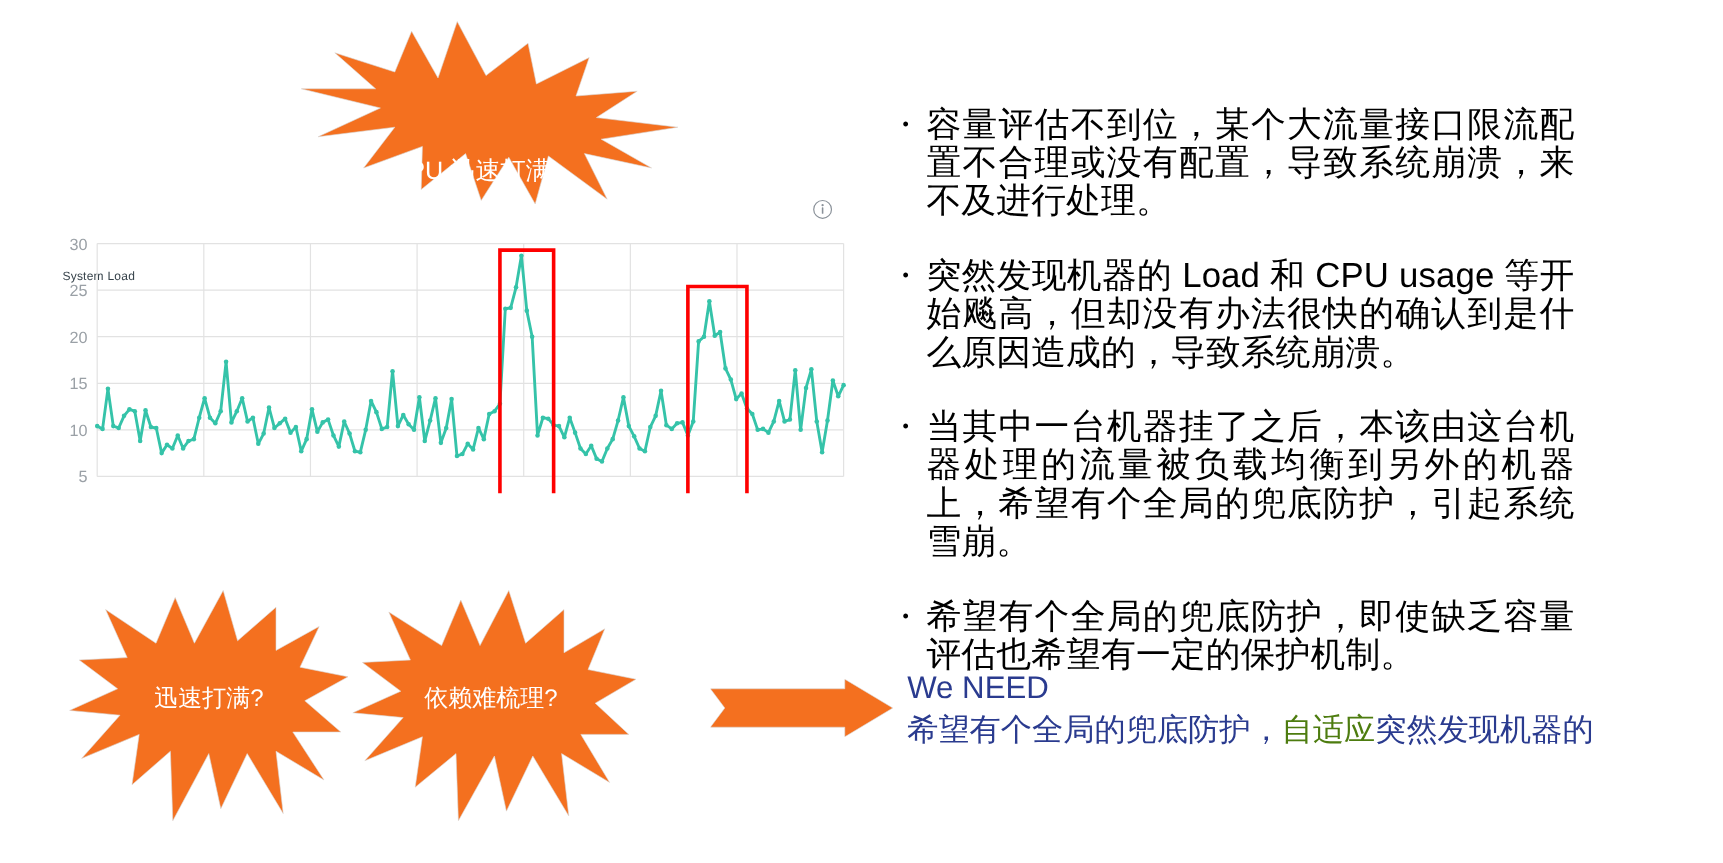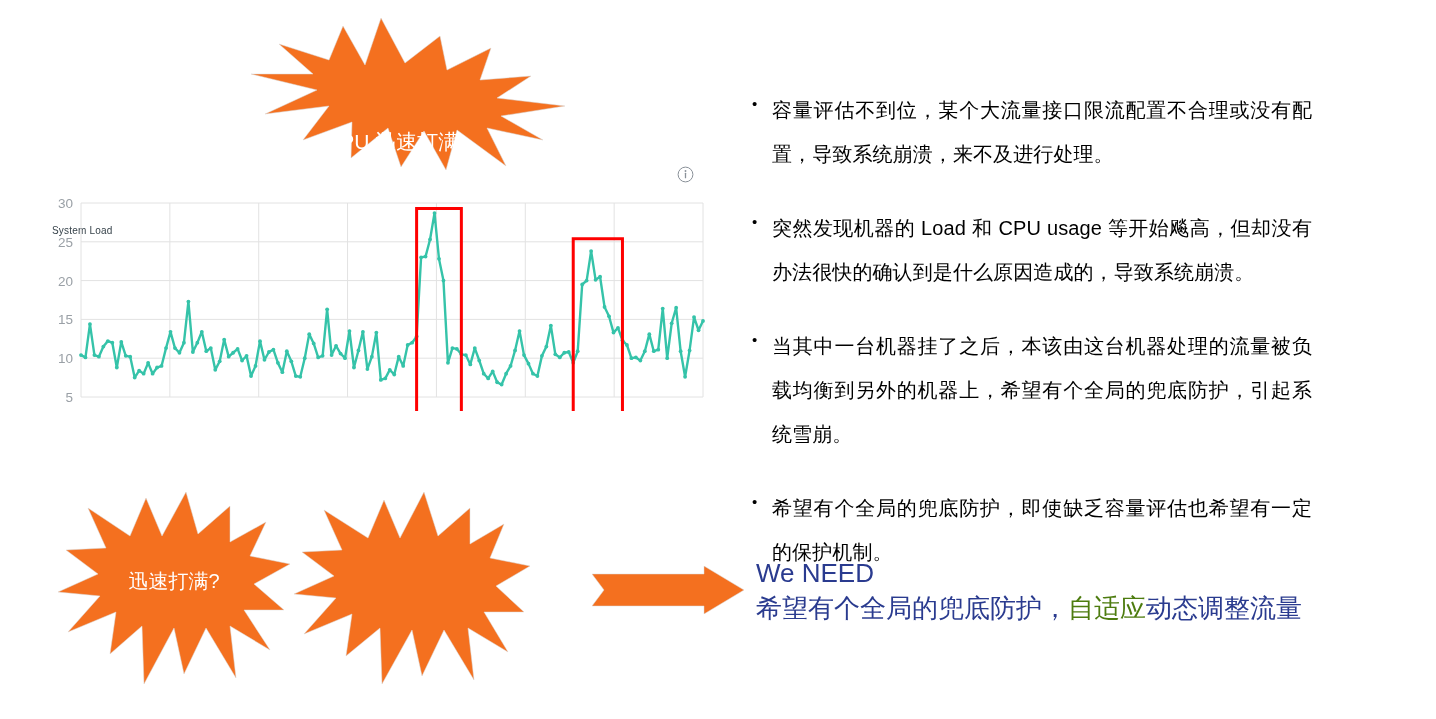--- a/index.html
+++ b/index.html
@@ -40,21 +40,21 @@
   #plot-wrap svg{display:block;}
 
   
   #bullets{position:absolute;left:752px;top:88px;width:560px;}
   .bullet{display:flex;align-items:flex-start;margin-bottom:30px;}
   .bullet-dot{
     width:20px;flex:0 0 20px;color:#000;font-size:15px;line-height:32px;
     text-align:left;
   }
   .bullet-text{
-    flex:1;color:#000;font-size:20px;line-height:44px;
+    flex:1;color:#000;font-size:29px;line-height:32px;
     letter-spacing:.1px;text-align:justify;
   }
 
   
   #big-arrow{position:absolute;left:592px;top:566px;width:152px;height:48px;}
   #big-arrow svg{display:block;}
 
   
   #need-block{position:absolute;left:756px;top:556px;width:676px;text-align:left;}
   #need-title{font-size:26px;color:#2a3b8f;line-height:34px;}
@@ -274,28 +274,29 @@
     <svg viewBox="0 0 232 192" preserveAspectRatio="none">
       <polygon fill="#f4701f" stroke="#d8d8d8" stroke-width="0.5" points="88,6 104,44 128,0 140,42 172,14 172,50 208,30 192,64 232,72 196,92 226,118 186,118 212,158 172,134 178,186 148,136 126,182 116,136 86,192 84,134 52,162 58,120 10,140 42,104 0,100 40,82 8,58 48,56 30,16 72,44"></polygon>
     </svg>
     <div class="burst-label">迅速打满?</div>
   </div>
 
   <div class="burst" id="burst-dep">
     <svg viewBox="0 0 242 192" preserveAspectRatio="none">
       <polygon fill="#f4701f" stroke="#d8d8d8" stroke-width="0.5" points="96,8 112,46 136,0 150,44 182,16 182,52 216,32 202,66 242,74 208,94 236,120 196,120 220,160 180,136 186,188 156,138 134,184 124,138 94,192 92,136 58,164 64,122 16,142 48,106 6,102 46,84 14,60 54,58 36,18 80,46"></polygon>
     </svg>
+    <div class="burst-label">依赖难梳理?</div>
   </div>
 
   <div id="big-arrow">
     <svg width="152" height="48" viewBox="0 0 152 48">
       <polygon fill="#f4701f" stroke="#d8d8d8" stroke-width="0.5" points="0,8 12,24 0,40 112,40 112,48 152,24 112,0 112,8"></polygon>
     </svg>
   </div>
 
   <div id="need-block">
     <div id="need-title">We NEED</div>
     <div id="need-sub">
-      <span>希望有个全局的兜底防护，</span><span class="hl">自适应</span><span>动态调整流量</span>
+      <span>希望有个全局的兜底防护，</span><span class="hl">自适应</span><span>突然发现机器的</span>
     </div>
   </div>
 
 </div>
 
 </body></html>

